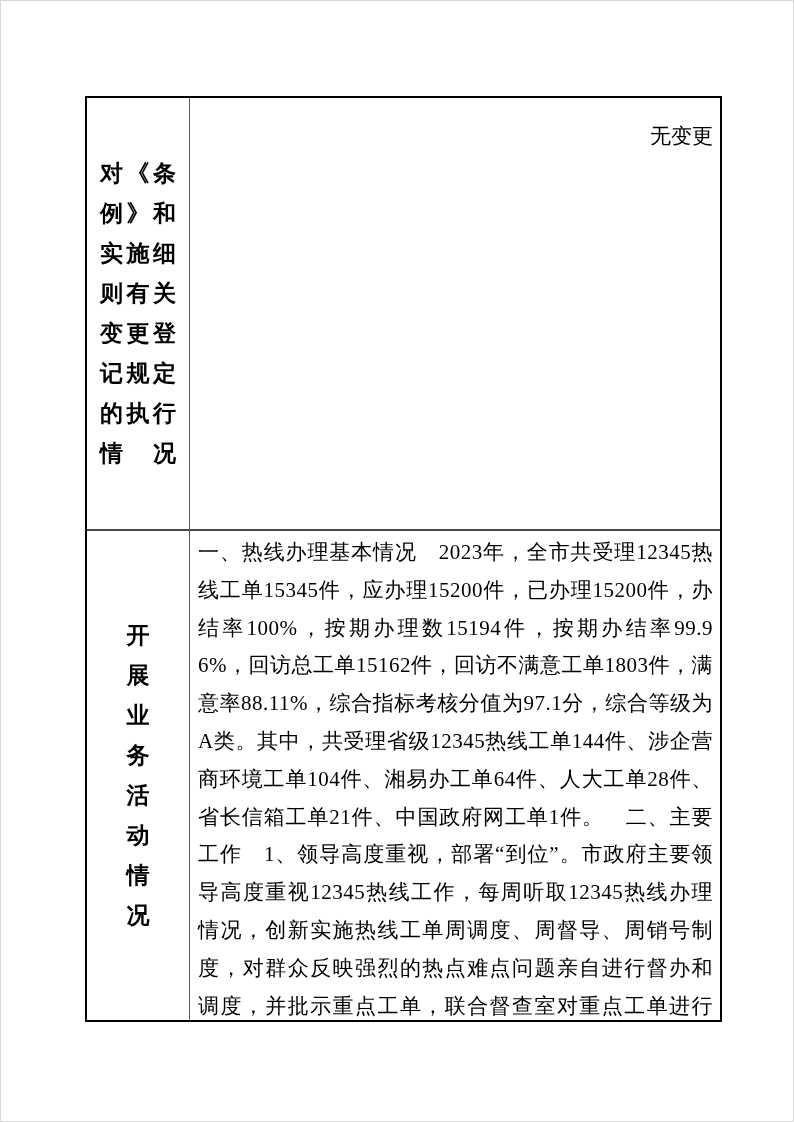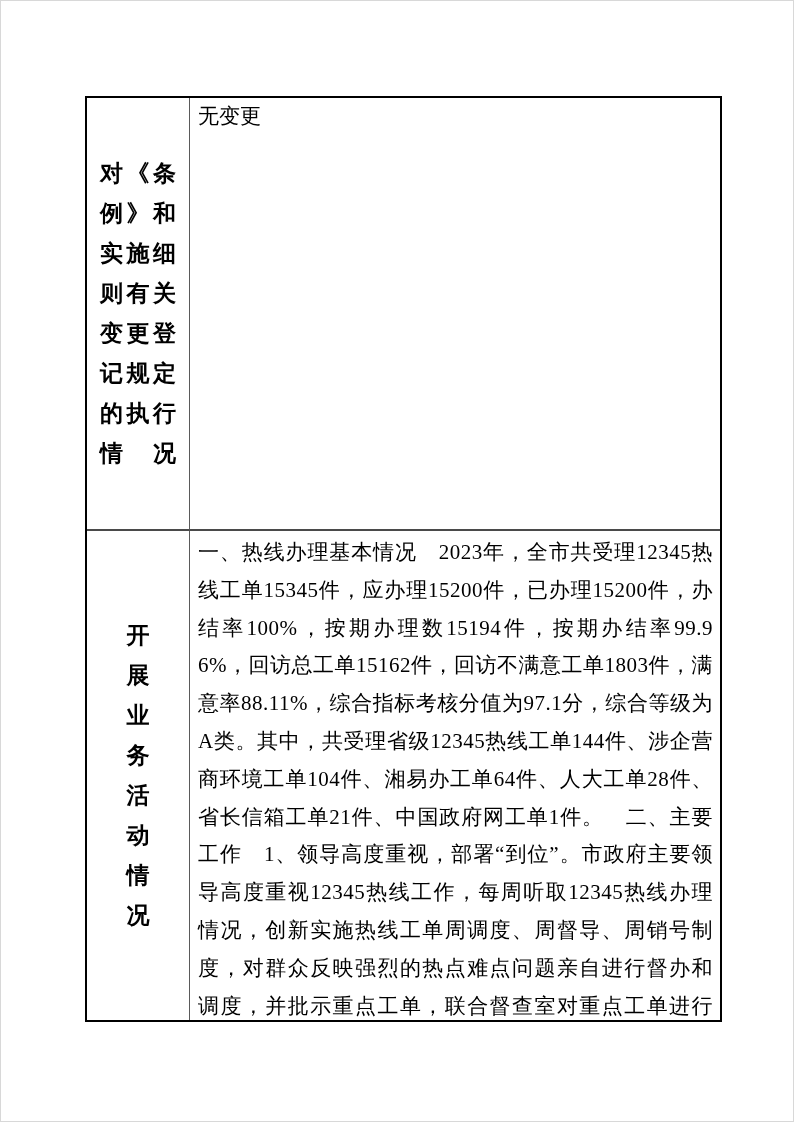--- a/index.html
+++ b/index.html
@@ -44,21 +44,22 @@
     height: 40px;
     line-height: 40px;
   }
   .vline span:only-child { margin: 0 auto; }
   .content-cell {
     font-size: 21px;
     padding: 3px 7px 0 8px;
   }
   .content-brief {
     line-height: 30px;
-    text-align: left;
+    text-align: right;
+    margin-top: 20px;
   }
   .content-body {
     line-height: 37.8px;
     text-align: justify;
     text-justify: inter-ideograph;
     word-break: break-all;
     letter-spacing: 0.5px;
   }
 </style>
 </head>

